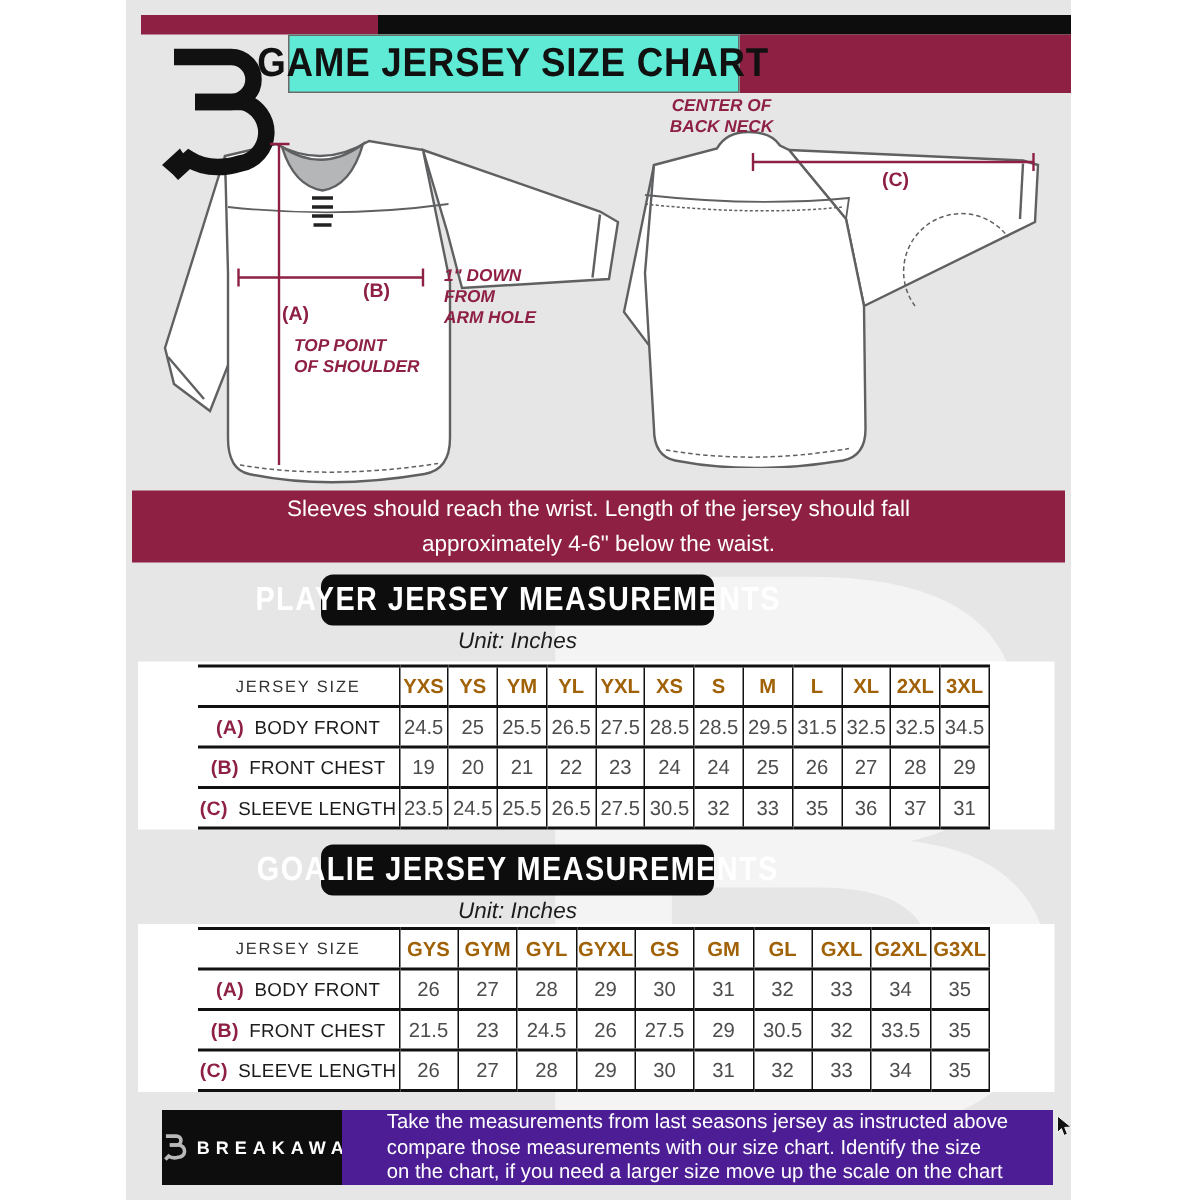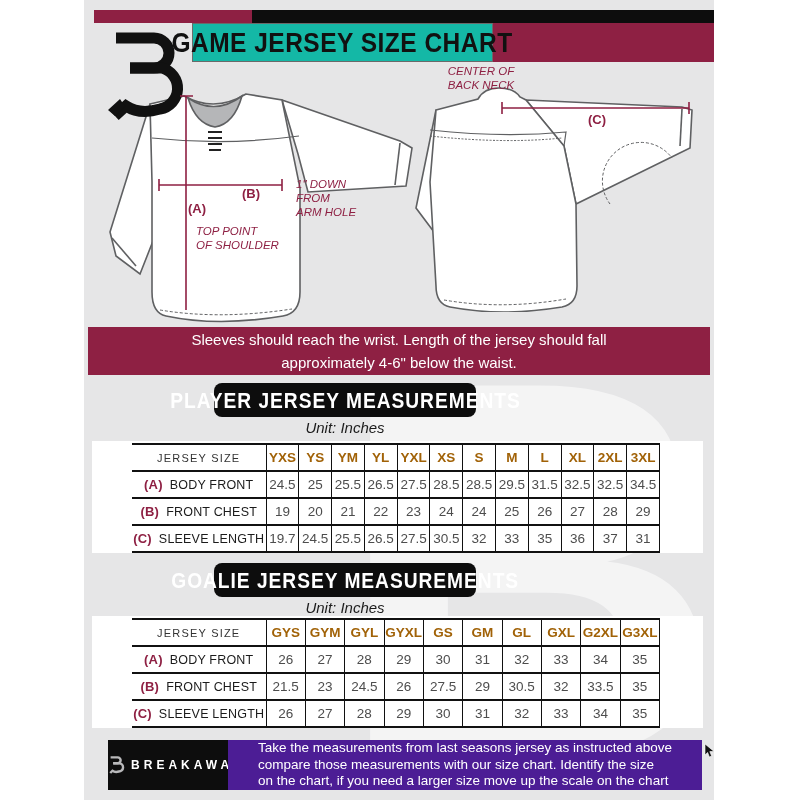--- a/index.html
+++ b/index.html
@@ -5,29 +5,29 @@
   html,body{margin:0;padding:0;background:#ffffff;}
   body{width:800px;height:800px;position:relative;font-family:"Liberation Sans",sans-serif;}
   .stage{position:absolute;left:84px;top:0;width:630px;height:800px;background:#e6e6e7;overflow:hidden;}
   .abs{position:absolute;}
   
   .watermark{left:250px;top:300px;font-size:540px;font-weight:bold;color:rgba(255,255,255,0.55);
     line-height:1;z-index:0;user-select:none;}
   
   .topbar-maroon{left:10px;top:10px;width:158px;height:13px;background:#8e2043;z-index:2;}
   .topbar-black{left:168px;top:10px;width:462px;height:13px;background:#0d0d0d;z-index:2;}
-  .title-banner{left:108px;top:23px;width:301px;height:39px;background:#14b8a6;border:1.5px solid #6a6a6a;
+  .title-banner{left:108px;top:23px;width:301px;height:39px;background:#5eead4;border:1.5px solid #6a6a6a;
     display:flex;align-items:center;justify-content:center;z-index:3;box-sizing:border-box;}
   .title-banner span{font-size:25px;font-weight:bold;letter-spacing:0.5px;color:#111;transform:scale(0.98,1.08);white-space:nowrap;}
   .title-maroon{left:409px;top:23px;width:221px;height:39px;background:#8e2043;z-index:2;}
   .logo-svg{z-index:3;}
   
   .ann{color:#8e2043;z-index:4;}
   .ann-key{font-weight:bold;font-size:13px;}
-  .ann-text{font-style:italic;font-weight:normal;font-size:11.5px;line-height:14px;white-space:pre-line;}
+  .ann-text{font-style:italic;font-weight:bold;font-size:11.5px;line-height:14px;white-space:pre-line;}
   .overlay-svg{left:0;top:0;z-index:3;pointer-events:none;}
   .jersey{z-index:1;}
   
   .notice{left:4px;top:327px;width:622px;height:48px;background:#8e2043;display:flex;align-items:center;
     justify-content:center;z-index:2;}
   .notice span{color:#fff;font-size:15px;line-height:23px;text-align:center;white-space:pre-line;}
   
   .pill{width:262px;height:34px;background:#0d0d0d;border-radius:8px;display:flex;align-items:center;
     justify-content:center;z-index:2;}
   .pill span{color:#fff;font-size:20px;font-weight:bold;letter-spacing:1px;transform:scale(0.96,1.12);white-space:nowrap;}
@@ -190,21 +190,21 @@
           <td class="valcell">24</td>
           <td class="valcell">24</td>
           <td class="valcell">25</td>
           <td class="valcell">26</td>
           <td class="valcell">27</td>
           <td class="valcell">28</td>
           <td class="valcell">29</td>
         </tr>
         <tr>
           <td class="labelcell"><b>(C)</b>SLEEVE LENGTH</td>
-          <td class="valcell">19.7</td>
+          <td class="valcell">23.5</td>
           <td class="valcell">24.5</td>
           <td class="valcell">25.5</td>
           <td class="valcell">26.5</td>
           <td class="valcell">27.5</td>
           <td class="valcell">30.5</td>
           <td class="valcell">32</td>
           <td class="valcell">33</td>
           <td class="valcell">35</td>
           <td class="valcell">36</td>
           <td class="valcell">37</td>

